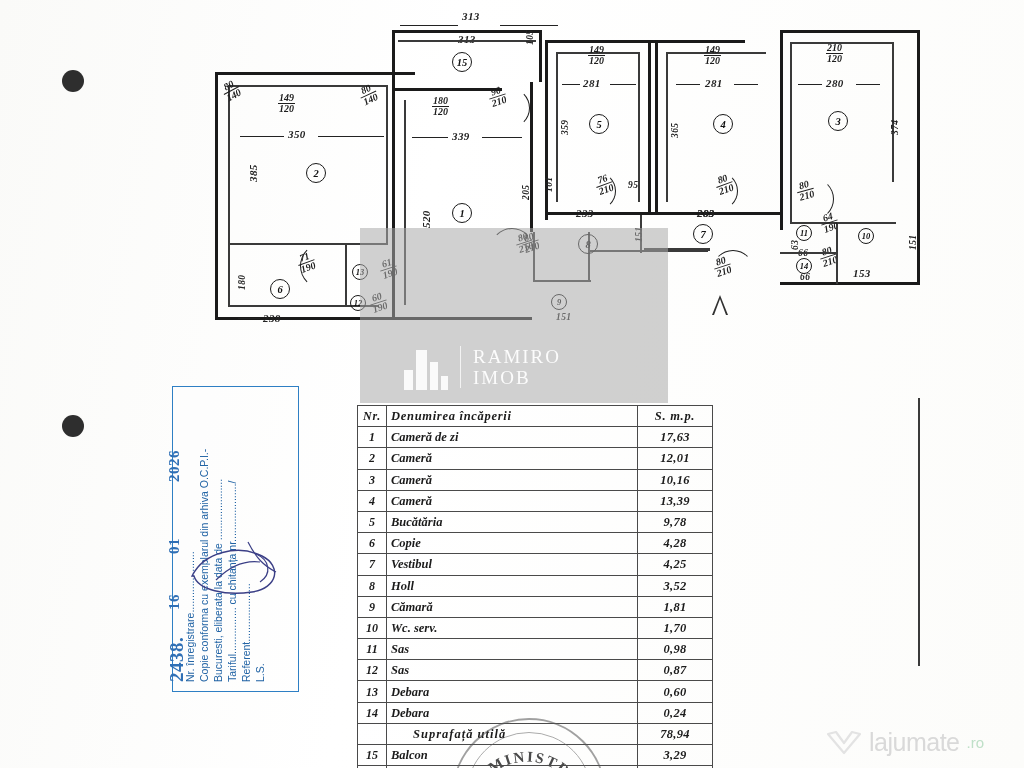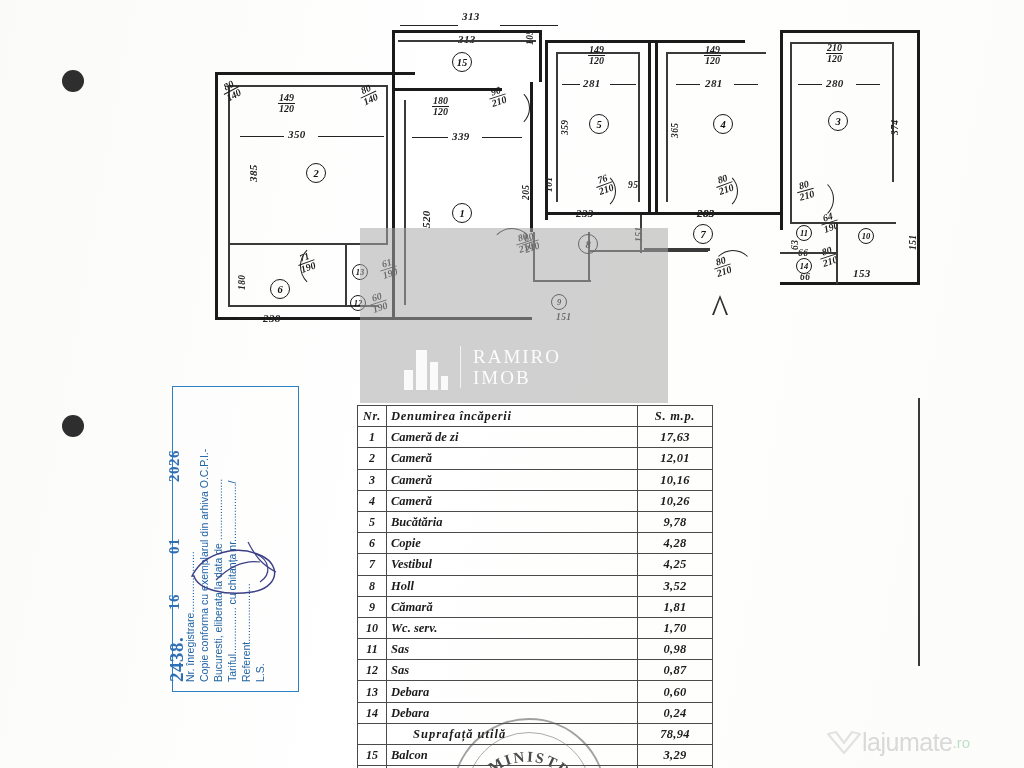--- a/index.html
+++ b/index.html
@@ -65,21 +65,21 @@
   #wmbox{position:absolute;left:360px;top:228px;width:308px;height:175px;
          background:rgba(170,170,170,.55);pointer-events:none;}
   #wmlogo{position:absolute;left:404px;top:336px;width:230px;height:62px;
           display:flex;align-items:center;gap:12px;pointer-events:none;}
   #wmlogo .bars{display:flex;align-items:flex-end;gap:3px;height:46px;}
   #wmlogo .bars i{display:block;background:rgba(255,255,255,.88);}
   #wmlogo .divider{width:1px;height:42px;background:rgba(255,255,255,.75);}
   #wmlogo .txt{font-family:"Liberation Serif",serif;color:rgba(255,255,255,.92);
                font-size:19px;line-height:1.12;letter-spacing:2px;}
 
-  #lj{position:absolute;left:826px;top:722px;height:40px;display:flex;align-items:center;}
+  #lj{position:absolute;left:826px;top:722px;height:40px;display:flex;align-items:center;gap:7px;}
   #lj .mark{width:36px;height:26px;position:relative;}
   #lj .mark svg{position:absolute;left:0;top:0;}
   #lj .name{font-family:"Liberation Sans",sans-serif;font-size:25px;color:#d9d9d9;letter-spacing:-.5px;}
   #lj .tld{font-family:"Liberation Sans",sans-serif;font-size:15px;color:#bfe0c8;letter-spacing:0;}
 
   
   #roundstamp{position:absolute;left:452px;top:718px;width:150px;height:150px;
      border:2px solid #555;border-radius:50%;opacity:.55;}
   #roundstamp .inner{position:absolute;left:12px;top:12px;right:12px;bottom:12px;
      border:1px solid #666;border-radius:50%;}
@@ -363,21 +363,21 @@
           <td class="c-val">12,01</td>
         </tr>
         <tr>
           <td class="c-nr">3</td>
           <td class="c-name">Cameră</td>
           <td class="c-val">10,16</td>
         </tr>
         <tr>
           <td class="c-nr">4</td>
           <td class="c-name">Cameră</td>
-          <td class="c-val">10,26</td>
+          <td class="c-val">13,39</td>
         </tr>
         <tr>
           <td class="c-nr">5</td>
           <td class="c-name">Bucătăria</td>
           <td class="c-val">9,78</td>
         </tr>
         <tr>
           <td class="c-nr">6</td>
           <td class="c-name">Copie</td>
           <td class="c-val">4,28</td>

